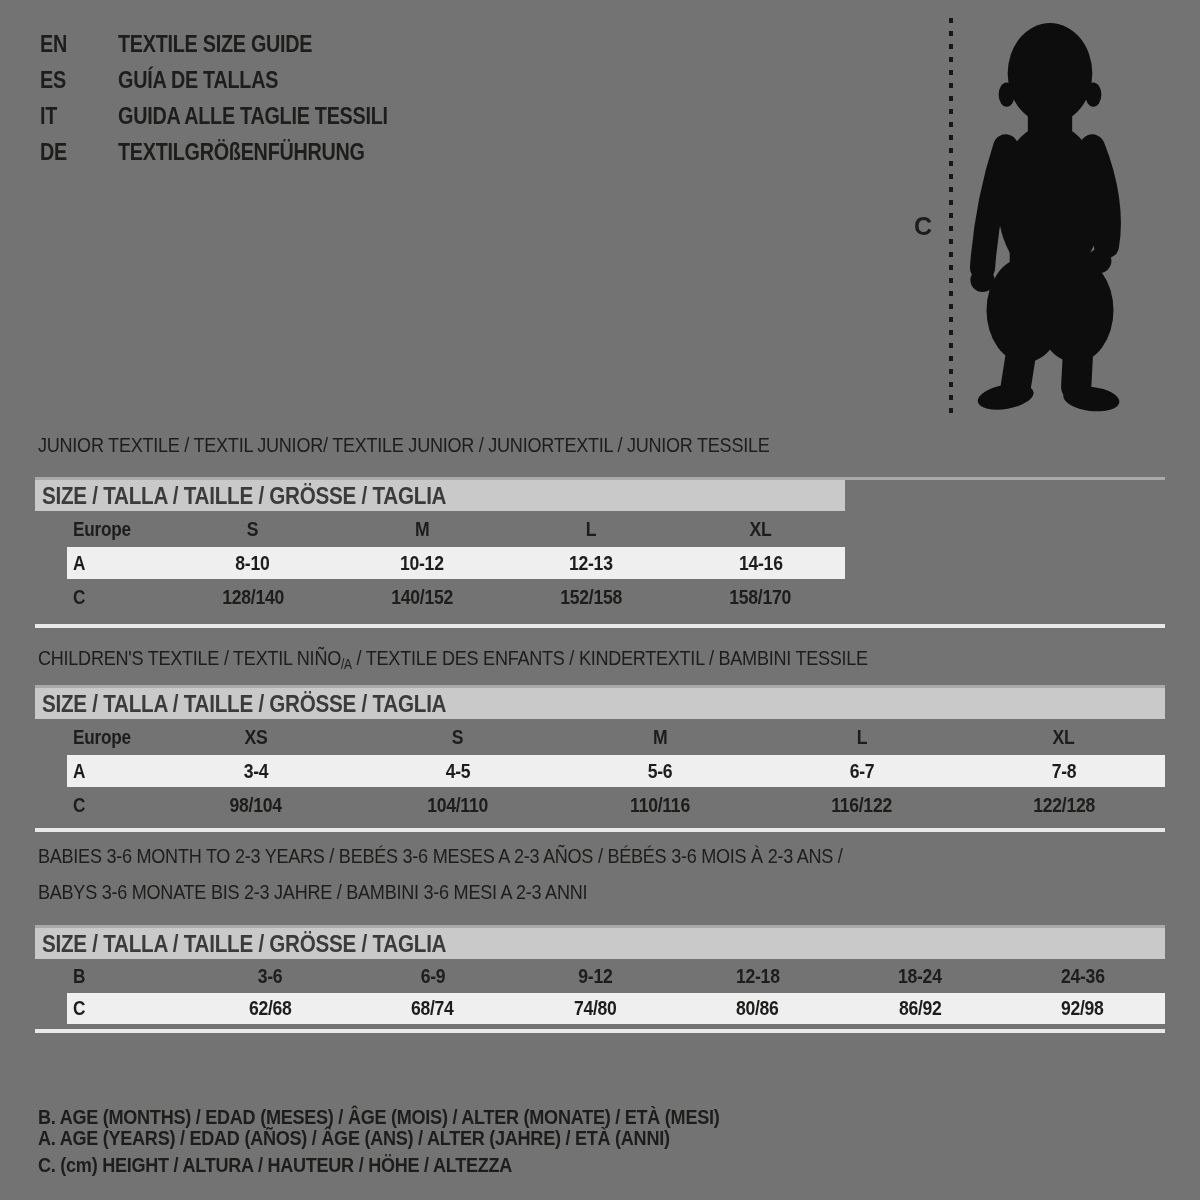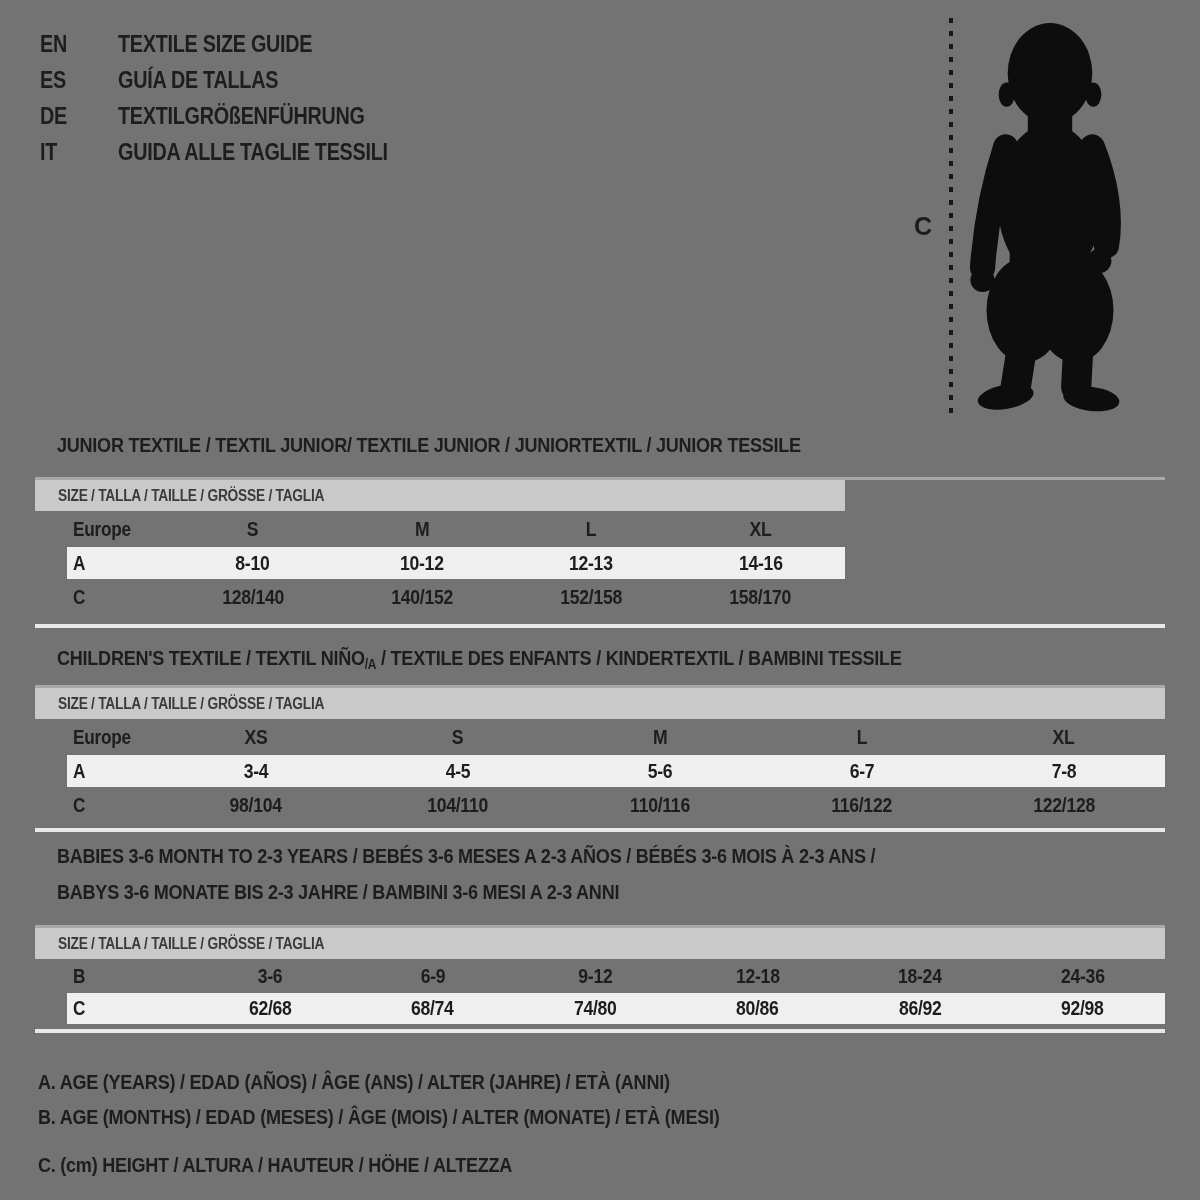--- a/index.html
+++ b/index.html
@@ -15,29 +15,29 @@
   .lang{top:26px;left:40px;font-size:23px;font-weight:700;}
   .lang-row{display:flex;height:36px;align-items:center;}
   .lang-code{width:78px;}
   
   .dash-line{
     left:949px;top:18px;width:4px;height:398px;
     background-image:repeating-linear-gradient(to bottom,#161616 0 5px,transparent 5px 13px);
   }
   .c-label{left:914px;top:212px;font-size:25px;font-weight:700;}
   
-  .h{font-weight:700;font-size:21px;white-space:nowrap;margin-left:19px;}
+  .h{font-weight:400;font-size:21px;white-space:nowrap;}
   .subA{font-size:14px;vertical-align:-4px;}
   
   .rule{background:var(--bar_top,#a9a9a9);}
   .rulef{background:var(--rule_faint,#e9e9e9);}
   
   .bar{
     background:var(--bar_bg,#c9c9c9);display:flex;align-items:center;
-    padding-left:23px;font-weight:700;font-size:16px;color:#3b3b3b;box-sizing:border-box;
+    padding-left:7px;font-weight:700;font-size:24px;color:#3b3b3b;box-sizing:border-box;
   }
   .tbl-row{display:flex;align-items:center;font-weight:700;font-size:20px;box-sizing:border-box;margin-left:32px;}
   .alt{background:var(--row_alt,#efefef);}
   .lab{padding-left:6px;text-align:left;box-sizing:border-box;}
   .c{text-align:center;box-sizing:border-box;}
   .jt .lab{width:13%;}  .jt .c{width:21.75%;}
   .ct .lab{width:8%;}   .ct .c{width:18.4%;}
   .bt .lab{width:11.1%;}.bt .c{width:14.8%;}
   
   .legend-line{font-weight:700;font-size:21px;white-space:nowrap;}
@@ -50,26 +50,26 @@
   <div class="abs lang">
     <div class="lang-row">
       <span class="lang-code"><span class="cx">EN</span></span>
       <span class="cx">TEXTILE SIZE GUIDE</span>
     </div>
     <div class="lang-row">
       <span class="lang-code"><span class="cx">ES</span></span>
       <span class="cx">GUÍA DE TALLAS</span>
     </div>
     <div class="lang-row">
+      <span class="lang-code"><span class="cx">IT</span></span>
+      <span class="cx">GUIDA ALLE TAGLIE TESSILI</span>
+    </div>
+    <div class="lang-row">
       <span class="lang-code"><span class="cx">DE</span></span>
       <span class="cx">TEXTILGRÖßENFÜHRUNG</span>
-    </div>
-    <div class="lang-row">
-      <span class="lang-code"><span class="cx">IT</span></span>
-      <span class="cx">GUIDA ALLE TAGLIE TESSILI</span>
     </div>
   </div>
 
   <div class="abs dash-line"></div>
   <div class="abs c-label">C</div>
   <svg class="abs" style="left:968px;top:16px;" width="164" height="398" viewBox="0 0 160 395" aria-hidden="true">
     <g fill="#0d0d0d" stroke="none">
       <ellipse cx="80" cy="57" rx="42" ry="50"></ellipse>
       <ellipse cx="37" cy="78" rx="8" ry="12"></ellipse>
       <ellipse cx="123" cy="78" rx="8" ry="12"></ellipse>
@@ -181,21 +181,21 @@
       <div class="c"><span class="cxc">62/68</span></div>
       <div class="c"><span class="cxc">68/74</span></div>
       <div class="c"><span class="cxc">74/80</span></div>
       <div class="c"><span class="cxc">80/86</span></div>
       <div class="c"><span class="cxc">86/92</span></div>
       <div class="c"><span class="cxc">92/98</span></div>
     </div>
   </div>
   <div class="abs rulef" style="left:35px;top:1029px;width:1130px;height:4px;"></div>
 
-  <div class="abs legend-line" style="left:38px;top:1070px;">
+  <div class="abs legend-line" style="left:38px;top:1126px;">
     <span class="cx">A. AGE (YEARS) / EDAD (AÑOS) / ÂGE (ANS) / ALTER (JAHRE) / ETÀ (ANNI)</span>
   </div>
   <div class="abs legend-line" style="left:38px;top:1067px;margin-top:38px;">
     <span class="cx">B. AGE (MONTHS) / EDAD (MESES) / ÂGE (MOIS) / ALTER (MONATE) / ETÀ (MESI)</span>
   </div>
   <div class="abs legend-line" style="left:38px;top:1153px;">
     <span class="cx">C. (cm) HEIGHT / ALTURA / HAUTEUR / HÖHE / ALTEZZA</span>
   </div>
 
 </div>

